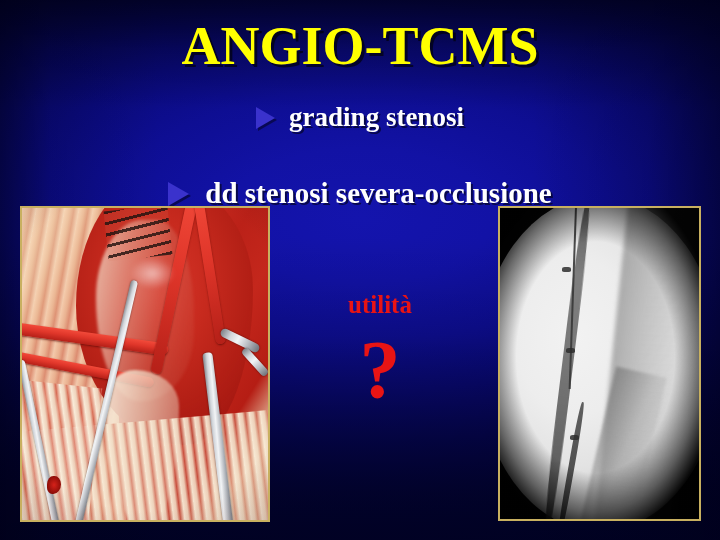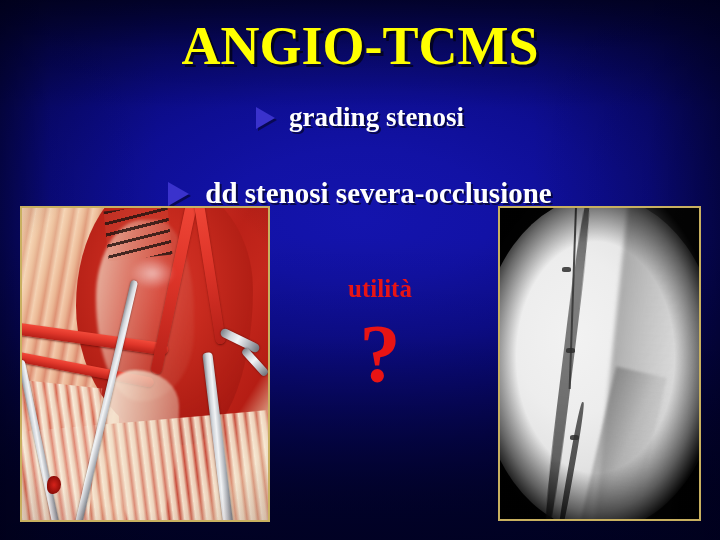--- a/index.html
+++ b/index.html
@@ -127,20 +127,21 @@
     left: 280px;
     top: 276px;
     width: 200px;
     text-align: center;
     color: #e81414;
     font-weight: bold;
   }
   #center-line-1 {
     font-size: 25px;
     line-height: 1;
+    margin-top: 16px;
   }
   #center-line-2 {
     font-size: 25px;
     line-height: 1;
     margin-top: 33px;
   }
   #center-qmark {
     font-size: 82px;
     line-height: 1;
     margin-top: 12px;

